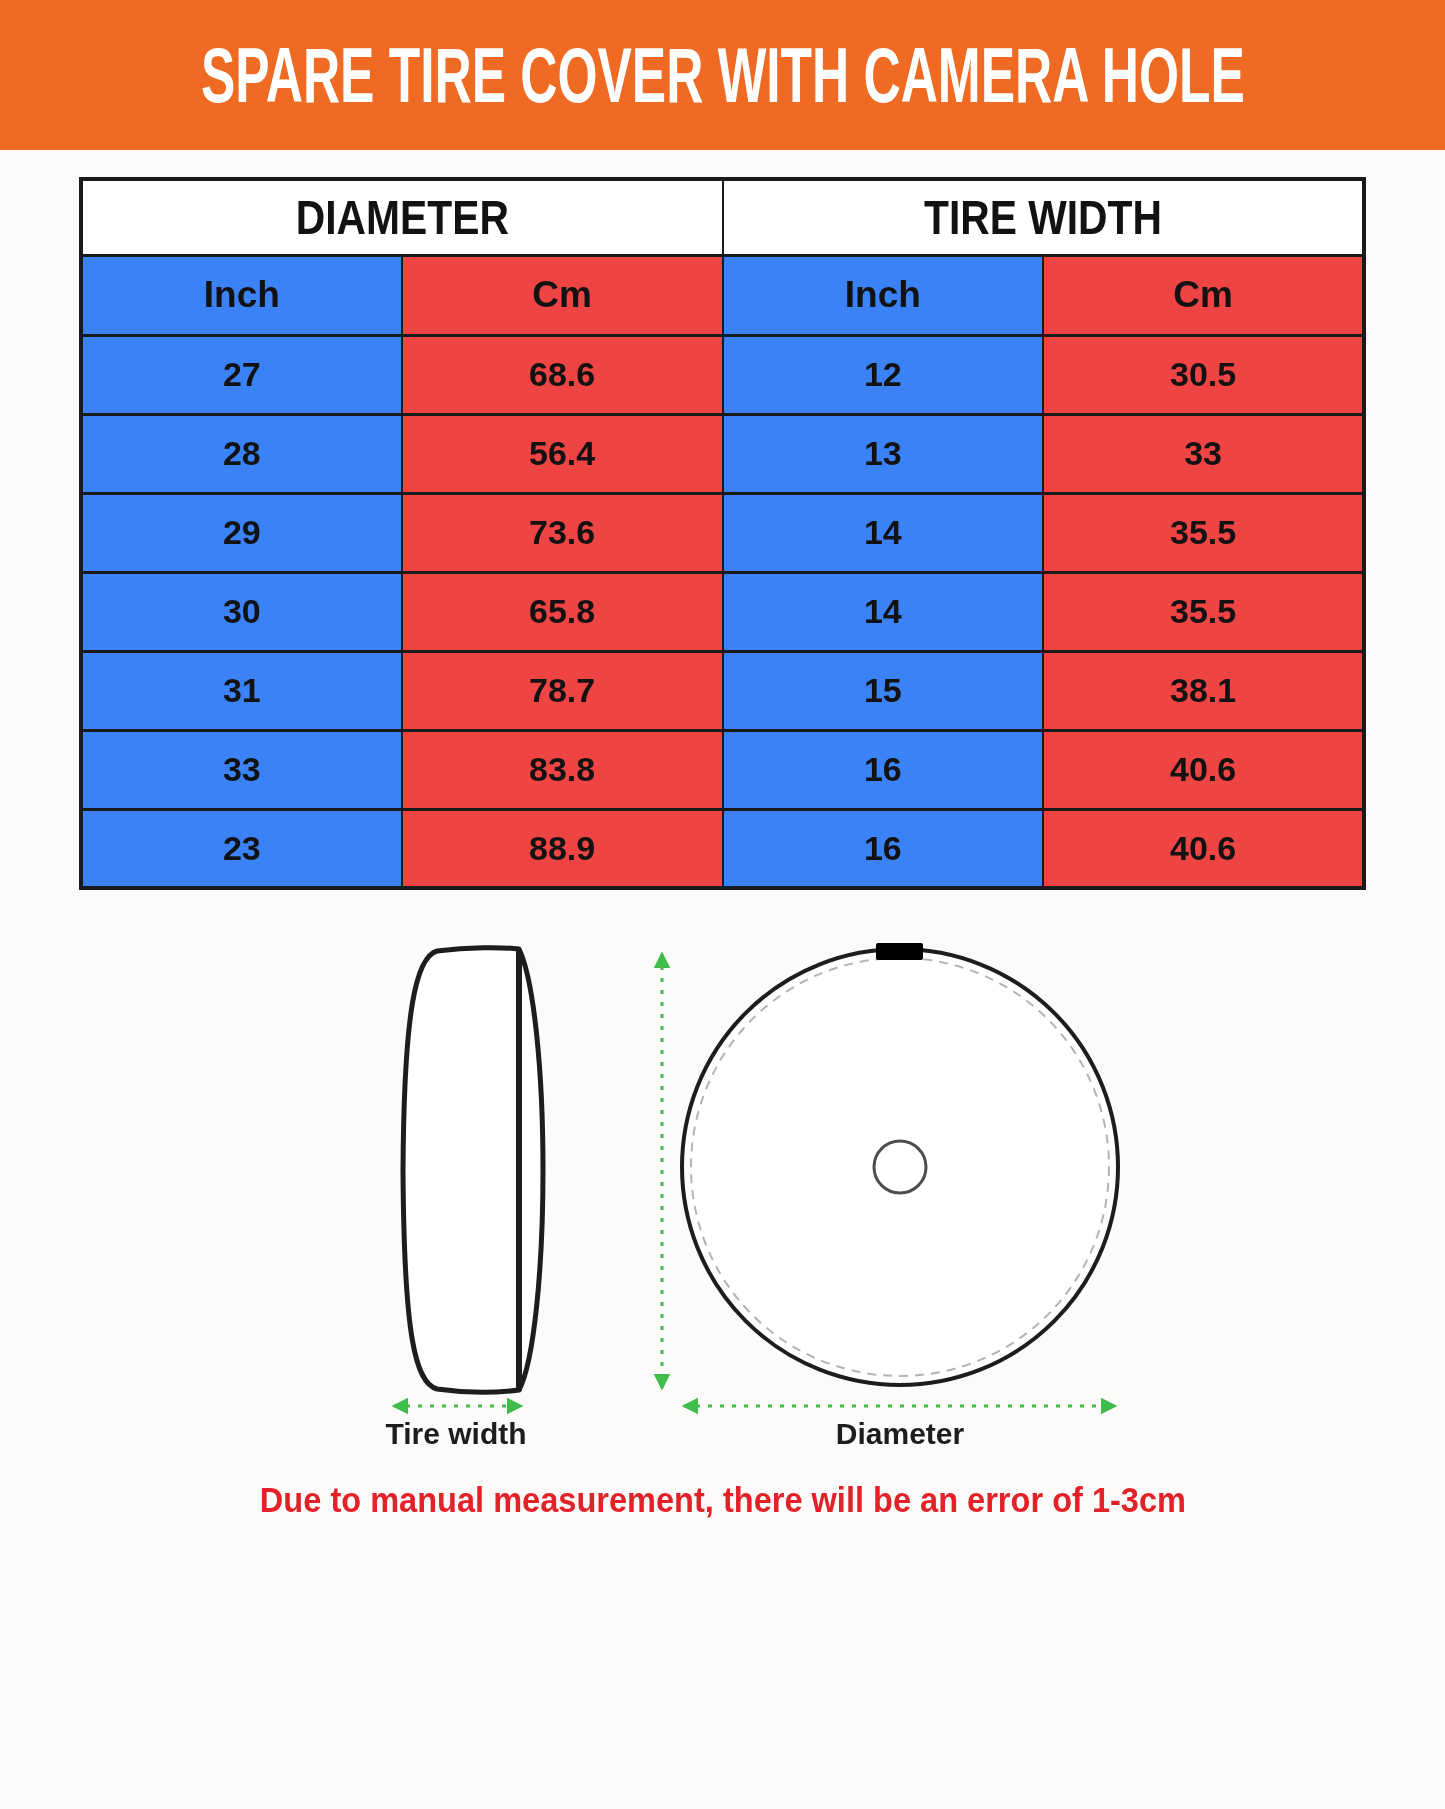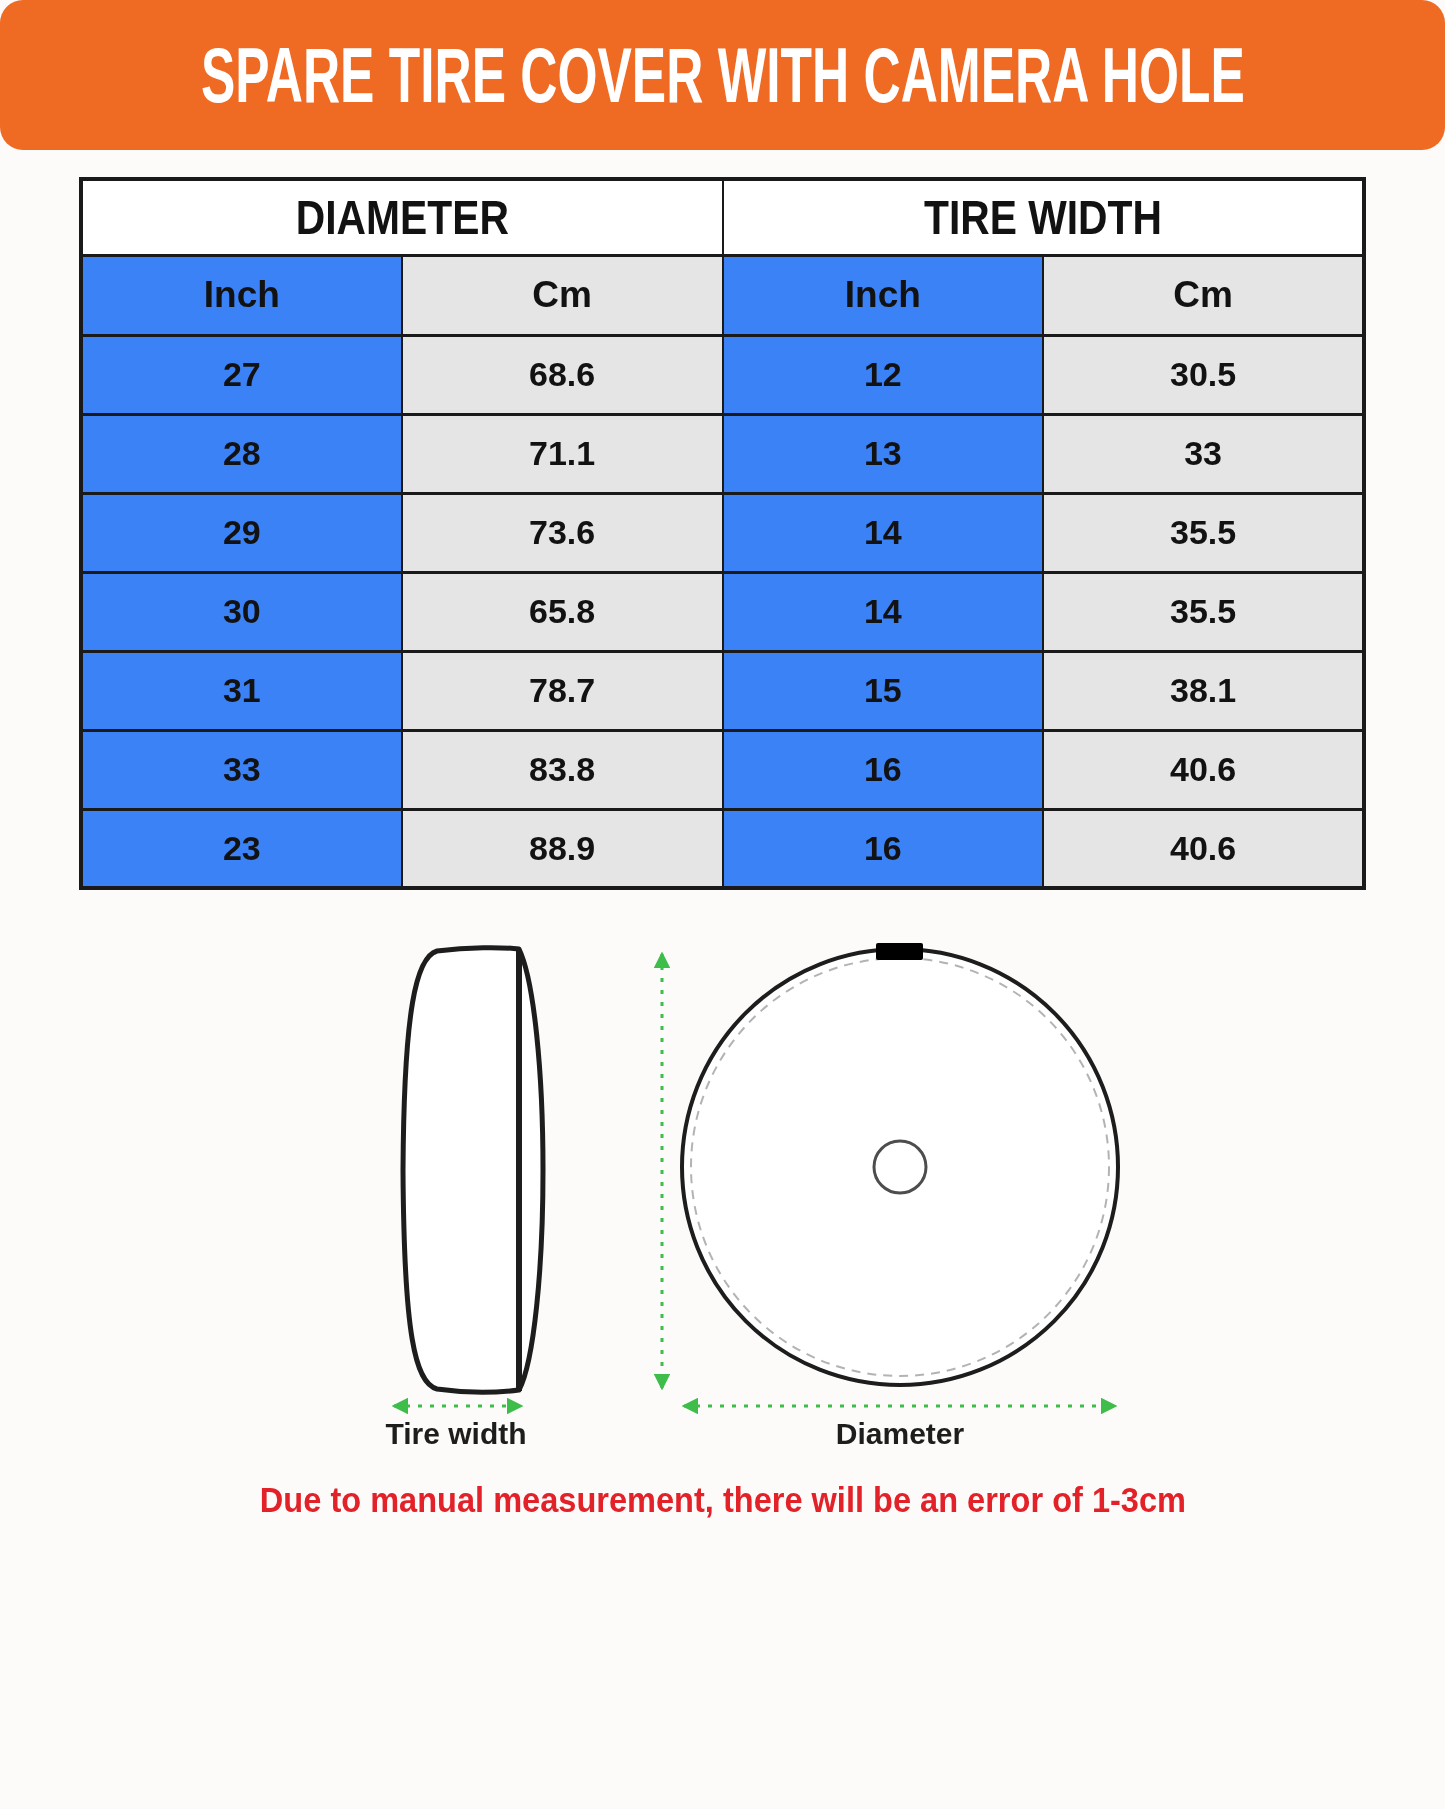--- a/index.html
+++ b/index.html
@@ -1,36 +1,36 @@
 <!DOCTYPE html>
 <html><head>
 <meta charset="utf-8">
 <style>
   html,body{margin:0;padding:0;}
   body{font-family:"Liberation Sans",sans-serif;}
   .page{position:relative;width:1445px;height:1809px;background:#fcfbf9;overflow:hidden;}
 
   
-  .banner{height:150px;background:#ef6a23;display:flex;align-items:center;justify-content:center;border-radius:23px;}
+  .banner{height:150px;background:#ef6a23;display:flex;align-items:center;justify-content:center;}
   .banner-title{color:#ffffff;font-size:78px;font-weight:700;white-space:nowrap;
     display:inline-block;transform:scaleX(0.66);letter-spacing:0px;}
 
   
   table.size-table{width:1287px;margin:27px auto 0;border-collapse:collapse;background:#ffffff;
     table-layout:fixed;border:4px solid #1a1a1a;}
   .size-table th,.size-table td{border-left:2px solid #1a1a1a;border-right:2px solid #1a1a1a;
     border-top:3px solid #1a1a1a;border-bottom:3px solid #1a1a1a;
     text-align:center;vertical-align:middle;color:#121212;padding:0;}
   tr.group-row{height:76px;}
   tr.subhead-row{height:80px;}
   tr.data-row{height:79px;}
   .group-label{display:inline-block;transform:scaleX(0.85);font-size:48px;font-weight:700;white-space:nowrap;}
   .subhead-row th{font-size:37px;font-weight:700;}
   .data-row td{font-size:34px;font-weight:700;white-space:nowrap;}
-  .size-table .col-cm{background:#e5e5e5;margin-top:28px;}
+  .size-table .col-cm{background:#ef4444;margin-top:28px;}
   .size-table .col-inch{background:#3b82f6;}
   tr.group-row th{background:#ffffff;}
 
   
   .diagram{position:relative;width:1445px;height:520px;margin-top:48px;}
   .diagram svg{position:absolute;left:0;top:0;}
   .dim-label{position:absolute;top:479px;width:300px;text-align:center;
     font-size:30px;font-weight:700;color:#1d1d1d;}
   .dim-label.tirewidth{left:306px;}
   .dim-label.diameter{left:750px;}
@@ -68,21 +68,21 @@
       <th class="col-cm">Cm</th>
     </tr>
     <tr class="data-row">
       <td class="col-inch">27</td>
       <td class="col-cm">68.6</td>
       <td class="col-inch">12</td>
       <td class="col-cm">30.5</td>
     </tr>
     <tr class="data-row">
       <td class="col-inch">28</td>
-      <td class="col-cm">71.1</td>
+      <td class="col-cm">56.4</td>
       <td class="col-inch">13</td>
       <td class="col-cm">33</td>
     </tr>
     <tr class="data-row">
       <td class="col-inch">29</td>
       <td class="col-cm">73.6</td>
       <td class="col-inch">14</td>
       <td class="col-cm">35.5</td>
     </tr>
     <tr class="data-row">

